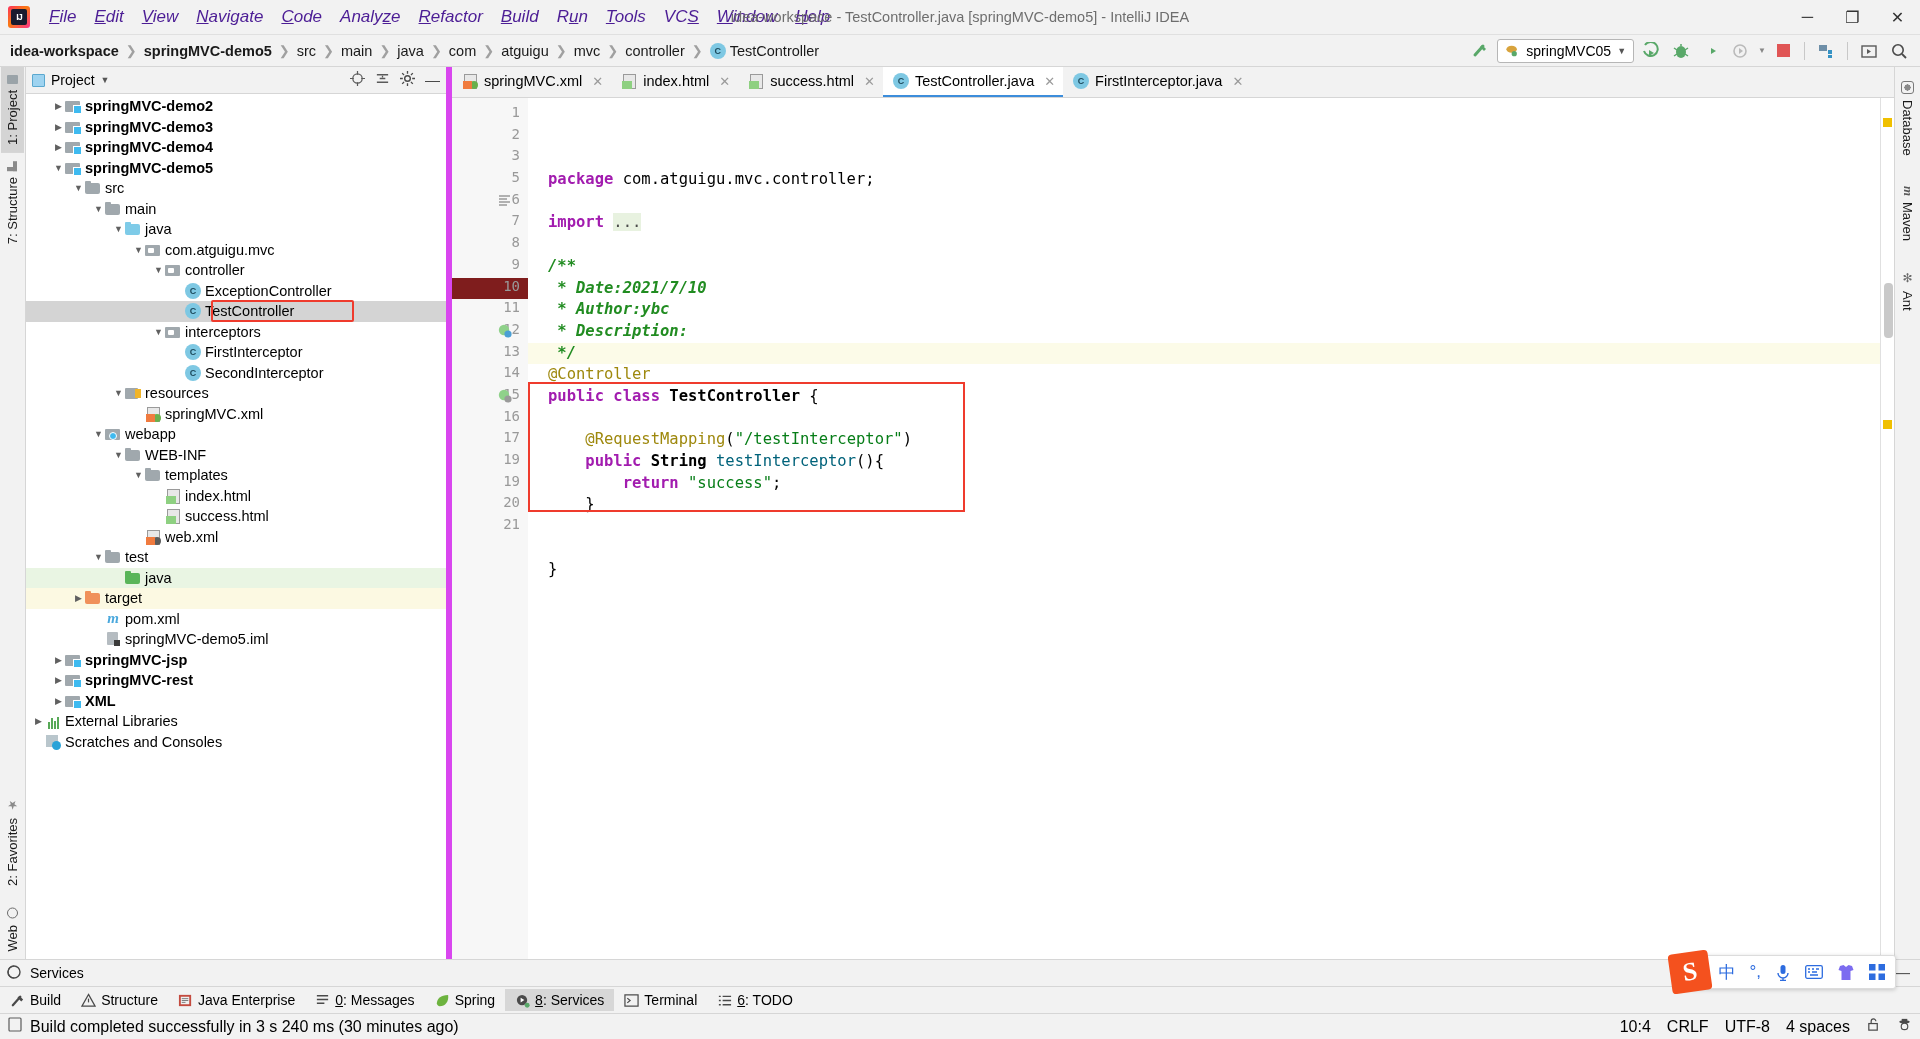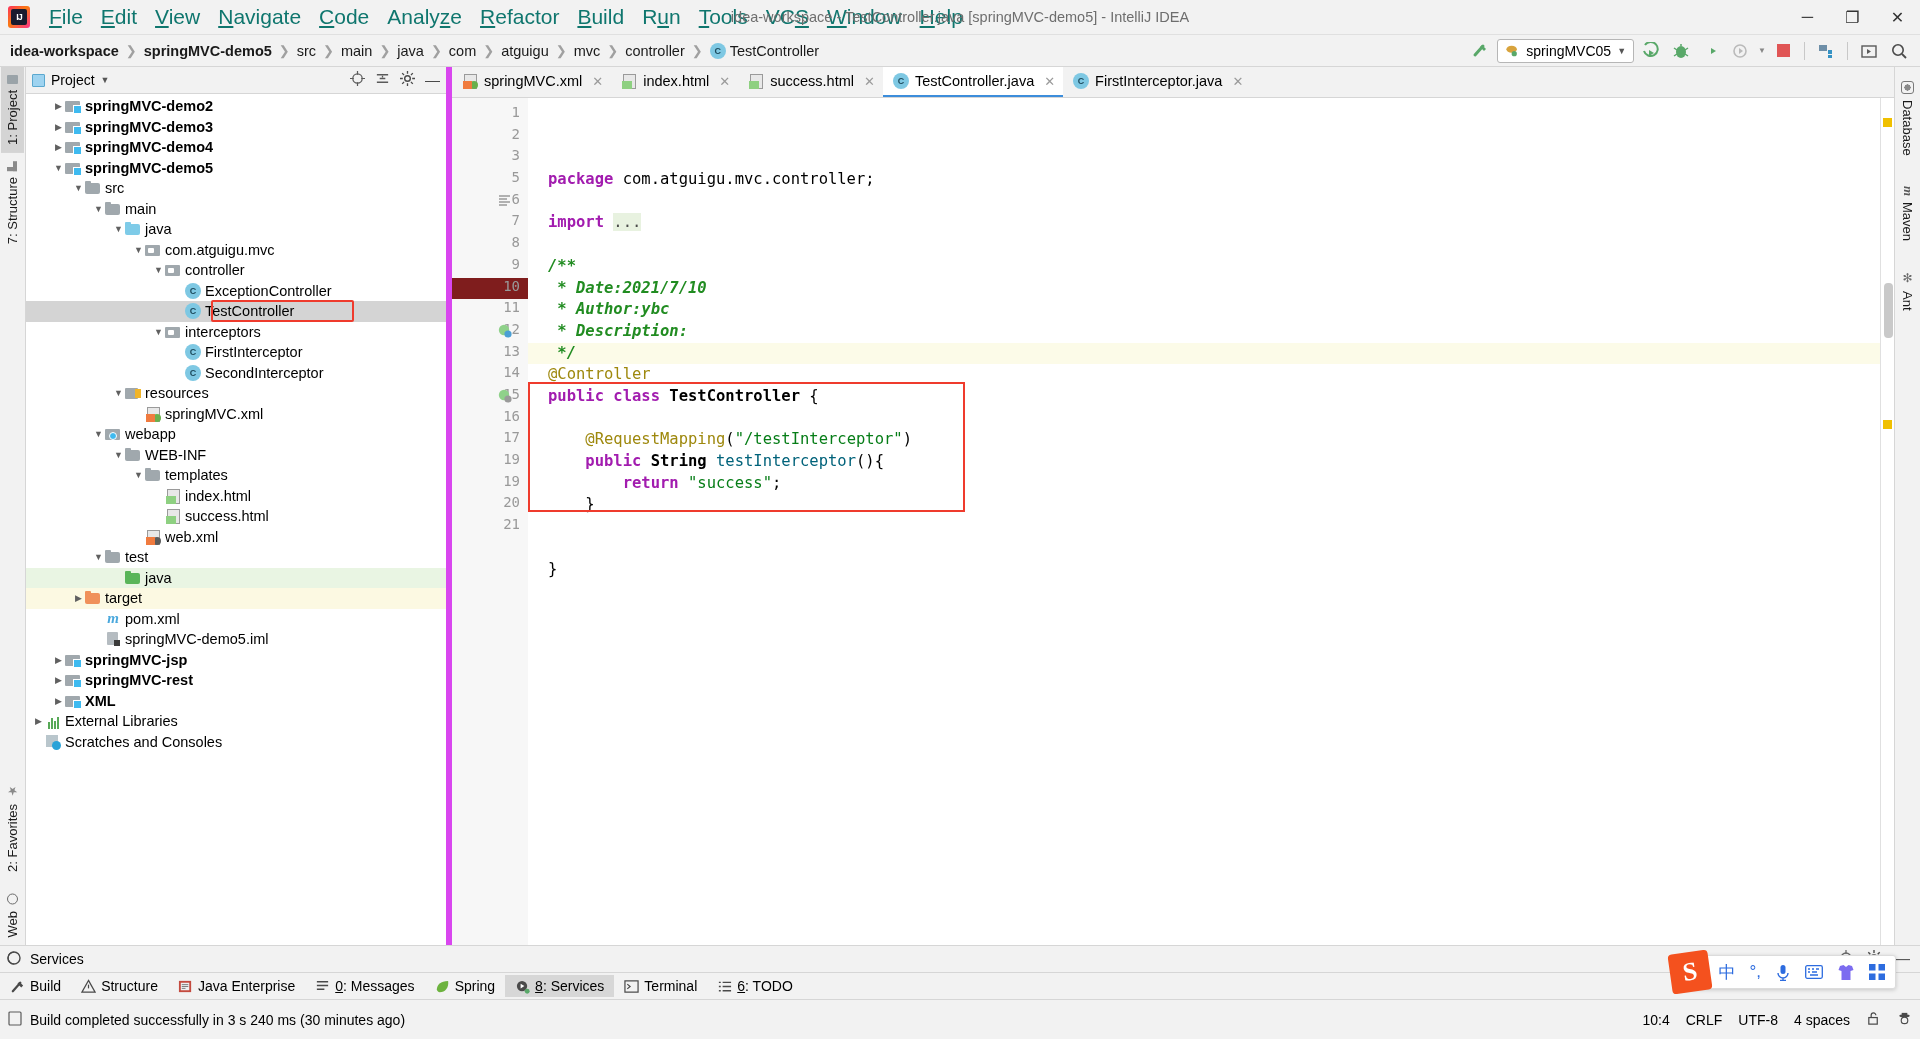--- a/index.html
+++ b/index.html
@@ -18,21 +18,21 @@
     height: 35px; background: #f2f2f2; display: flex; align-items: center;
     border-bottom: 1px solid #e0e0e0; position: relative; flex: none;
   }
   .ij-logo { width: 22px; height: 22px; margin: 0 10px 0 8px; position: relative; flex:none; }
   .ij-logo .sq { position:absolute; inset:0; border-radius:3px;
      background: linear-gradient(135deg,#fe315d 0%, #f97a12 45%, #ff318c 100%); }
   .ij-logo .ij { position:absolute; left:3px; top:3px; width:16px; height:16px;
      background:#1a1a2e; border-radius:2px; color:#fff; font-size:9px; font-weight:bold;
      display:flex; align-items:center; justify-content:center; letter-spacing:-1px;}
   .menu-item {
-    padding: 4px 9px; font-size: 21px; color: #0f766e; cursor: default; white-space: nowrap;
+    padding: 4px 9px; font-size: 17px; color: #4c1d95; cursor: default; white-space: nowrap; font-style: italic;
   }
   .menu-item u { text-decoration: underline; }
   .win-title {
     position: absolute; left: 0; right: 0; text-align: center; font-size: 14.5px; color: #6e6e6e;
     pointer-events: none;
   }
   .win-ctrls { margin-left:auto; display:flex; align-items:center; z-index:2; }
   .win-btn { width: 45px; height: 34px; display:flex; align-items:center; justify-content:center;
      font-size: 16px; color:#333; }
 
@@ -183,22 +183,22 @@
   }
   .services-bar .right { margin-left:auto; display:flex; align-items:center; gap:12px; padding-right:10px; color:#555;}
   .toolwin-bar {
     height:27px; background:#f2f2f2; border-top:1px solid #d6d6d6; display:flex; align-items:center;
     font-size:14px; flex:none;
   }
   .twi { display:flex; align-items:center; gap:5px; padding:3px 10px; cursor:default; }
   .twi.active { background:#d7d7d7; }
   .twi u { text-decoration:underline; }
   .statusbar {
-    height:40px; background:#f2f2f2; border-top:1px solid #d6d6d6; display:flex; align-items:center;
-    font-size:14px; padding:0 8px; flex:none;
+    height:26px; background:#f2f2f2; border-top:1px solid #d6d6d6; display:flex; align-items:center;
+    font-size:16px; padding:0 8px; flex:none;
   }
   .statusbar .right { margin-left:auto; display:flex; align-items:center; gap:16px; }
 
   
   .ime-tray {
     position:absolute; right:24px; top:955px; height:34px; background:#fff;
     border:1px solid #dcdcdc; border-radius:3px; display:flex; align-items:center;
     gap:14px; padding:0 10px 0 34px; box-shadow:0 1px 4px rgba(0,0,0,.18); z-index:50;
   }
   .sogou {

